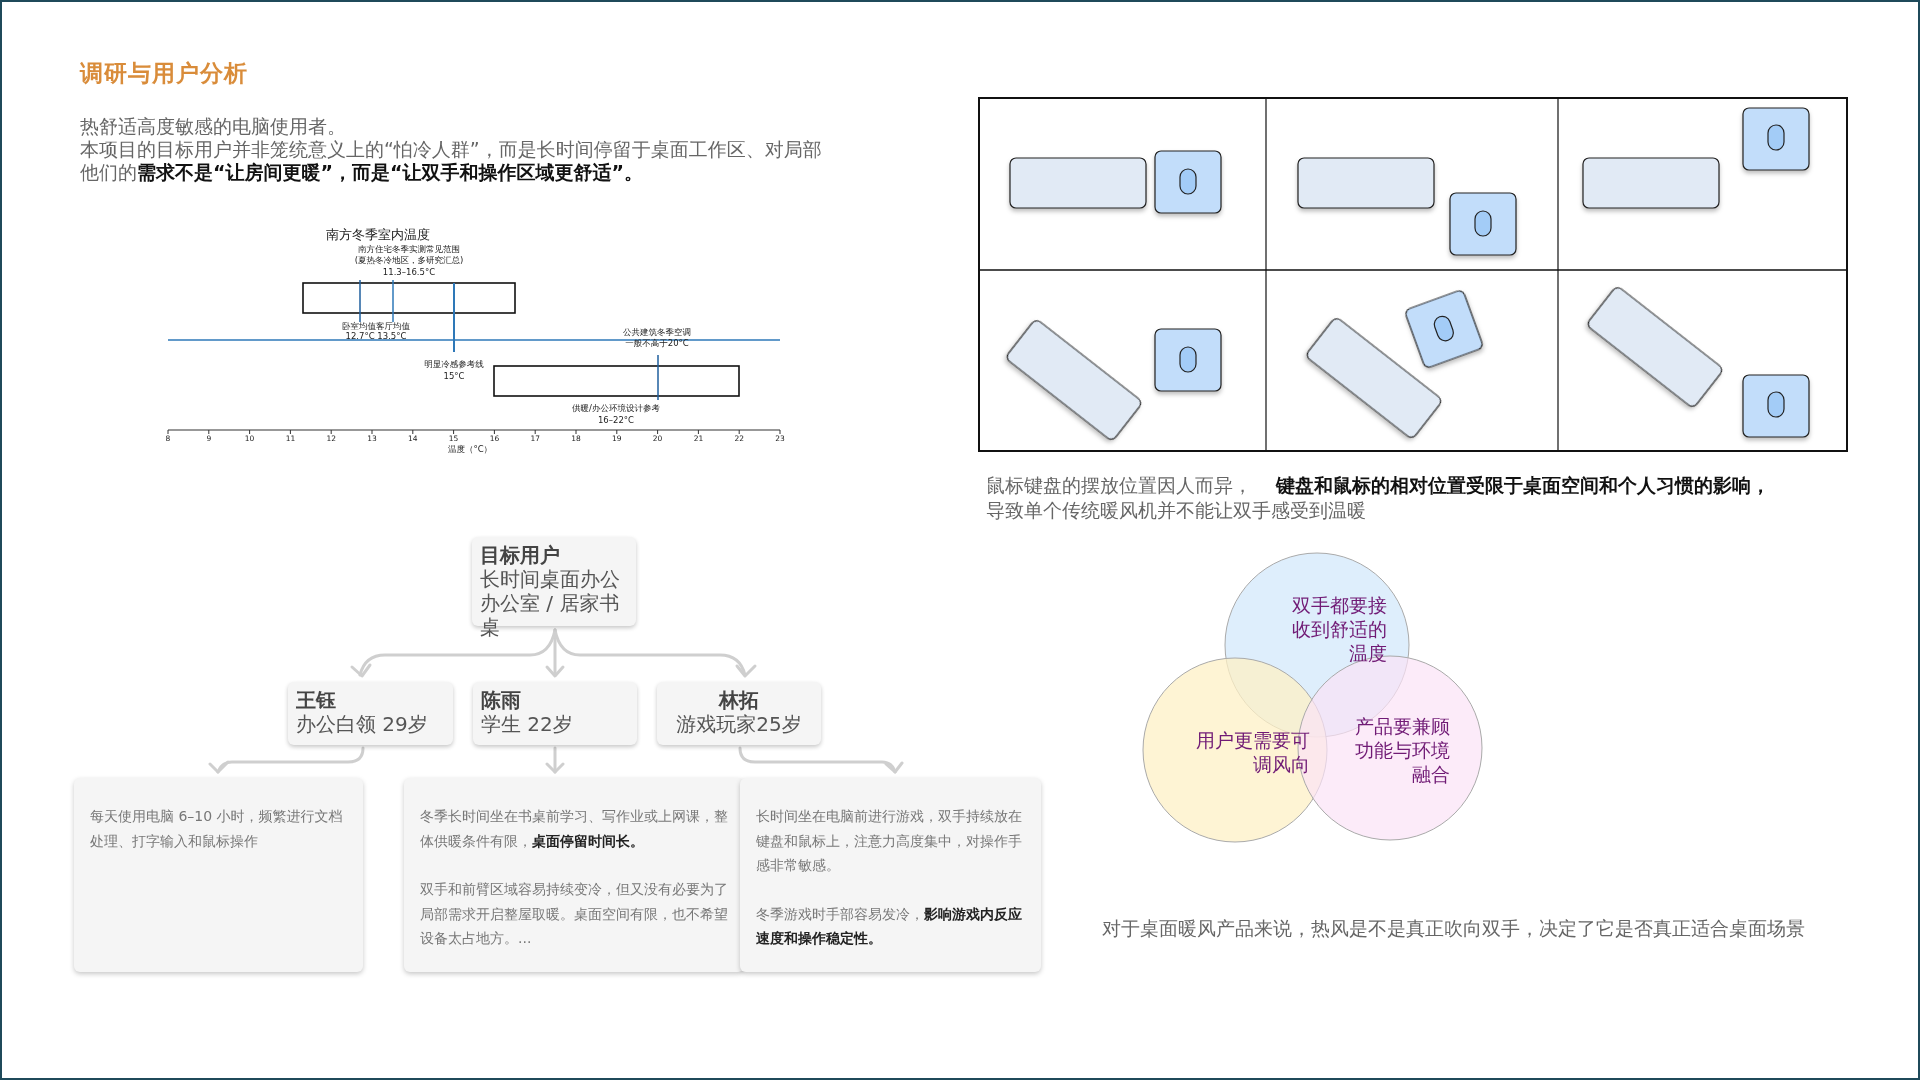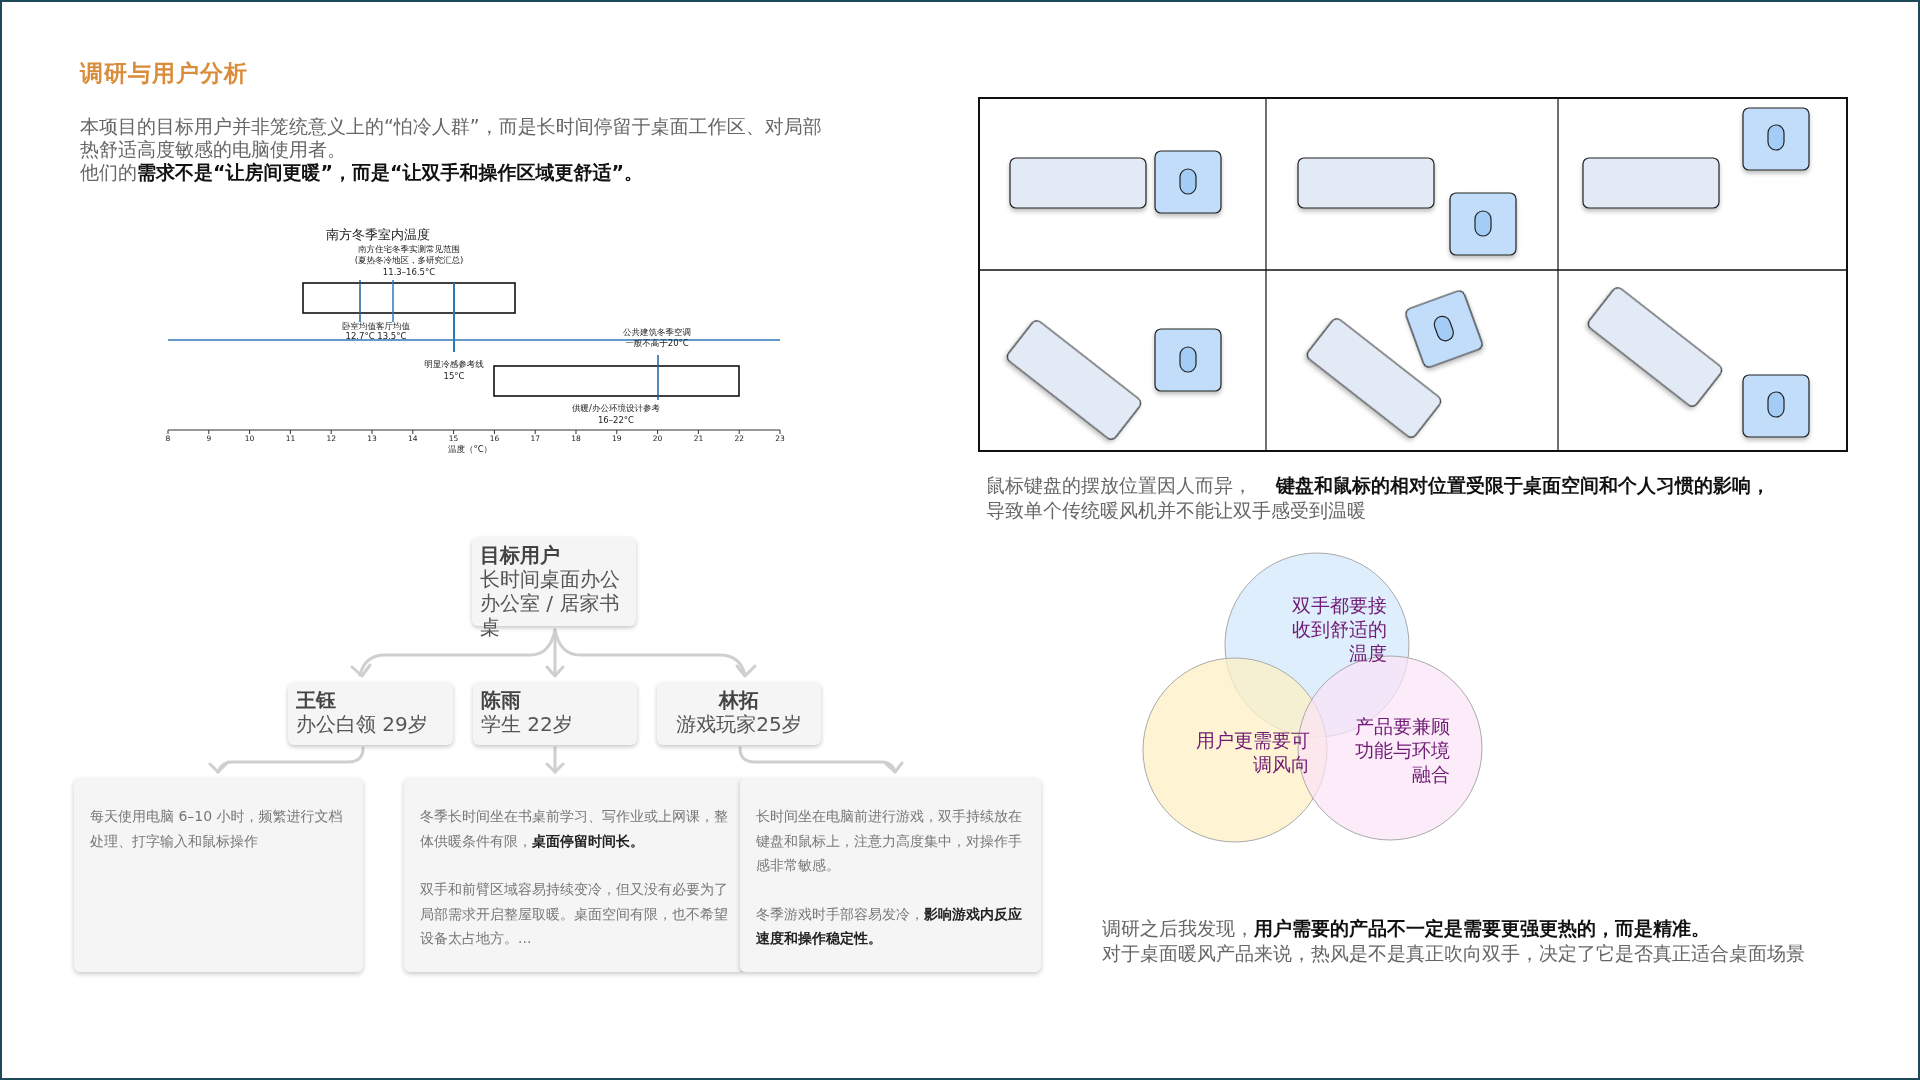--- a/index.html
+++ b/index.html
@@ -27,22 +27,22 @@
   .connectors { left: 0; top: 0; width: 1920px; height: 1080px; pointer-events: none; }
 </style>
 </head>
 <body>
 
 <div class="frame"></div>
 
 <div class="abs title">调研与用户分析</div>
 
 <div class="abs intro">
+  <div>热舒适高度敏感的电脑使用者。</div>
   <div>本项目的目标用户并非笼统意义上的“怕冷人群”，而是长时间停留于桌面工作区、对局部</div>
-  <div>热舒适高度敏感的电脑使用者。</div>
   <div><span> 他们的</span><b>需求不是“让房间更暖”，而是“让双手和操作区域更舒适”。</b></div>
 </div>
 
 <svg class="abs chart" viewBox="150 220 650 240" width="650" height="240">
   <text class="svgtxt" x="378" y="239" font-size="13" text-anchor="middle">南方冬季室内温度</text>
   <text class="svgtxt" x="409" y="252" font-size="8.5" text-anchor="middle">南方住宅冬季实测常见范围</text>
   <text class="svgtxt" x="409" y="263" font-size="8.5" text-anchor="middle">(夏热冬冷地区，多研究汇总)</text>
   <text class="svgtxt" x="409" y="275" font-size="8.5" text-anchor="middle">11.3–16.5°C</text>
   <rect x="303" y="283" width="212" height="30" fill="#fff" stroke="#111" stroke-width="1.6"></rect>
 
@@ -172,21 +172,20 @@
     <div>调风向</div>
   </div>
   <div class="venn-label" style="left:200px;top:166px;width:120px;">
     <div>产品要兼顾</div>
     <div>功能与环境</div>
     <div>融合</div>
   </div>
 </div>
 
 <div class="abs conclusion">
-  <div><span>调研之后我发现，</span><b>用户需要的产品不一定是需要更强更热的，而是精准。</b></div>
   <div>对于桌面暖风产品来说，热风是不是真正吹向双手，决定了它是否真正适合桌面场景</div>
 </div>
 
 <svg class="abs connectors">
   <g fill="none" stroke="#cfcfcf" stroke-width="3" stroke-linecap="round" stroke-linejoin="round">
     <path d="M555 630 L555 675"></path>
     <path d="M547 667 L555 676 L563 667"></path>
     <path d="M555 630 Q550 655 530 655 L385 655 Q365 655 360 675"></path>
     <path d="M352 667 L362 676 L370 665"></path>
     <path d="M555 630 Q560 655 580 655 L720 655 Q740 655 745 675"></path>

